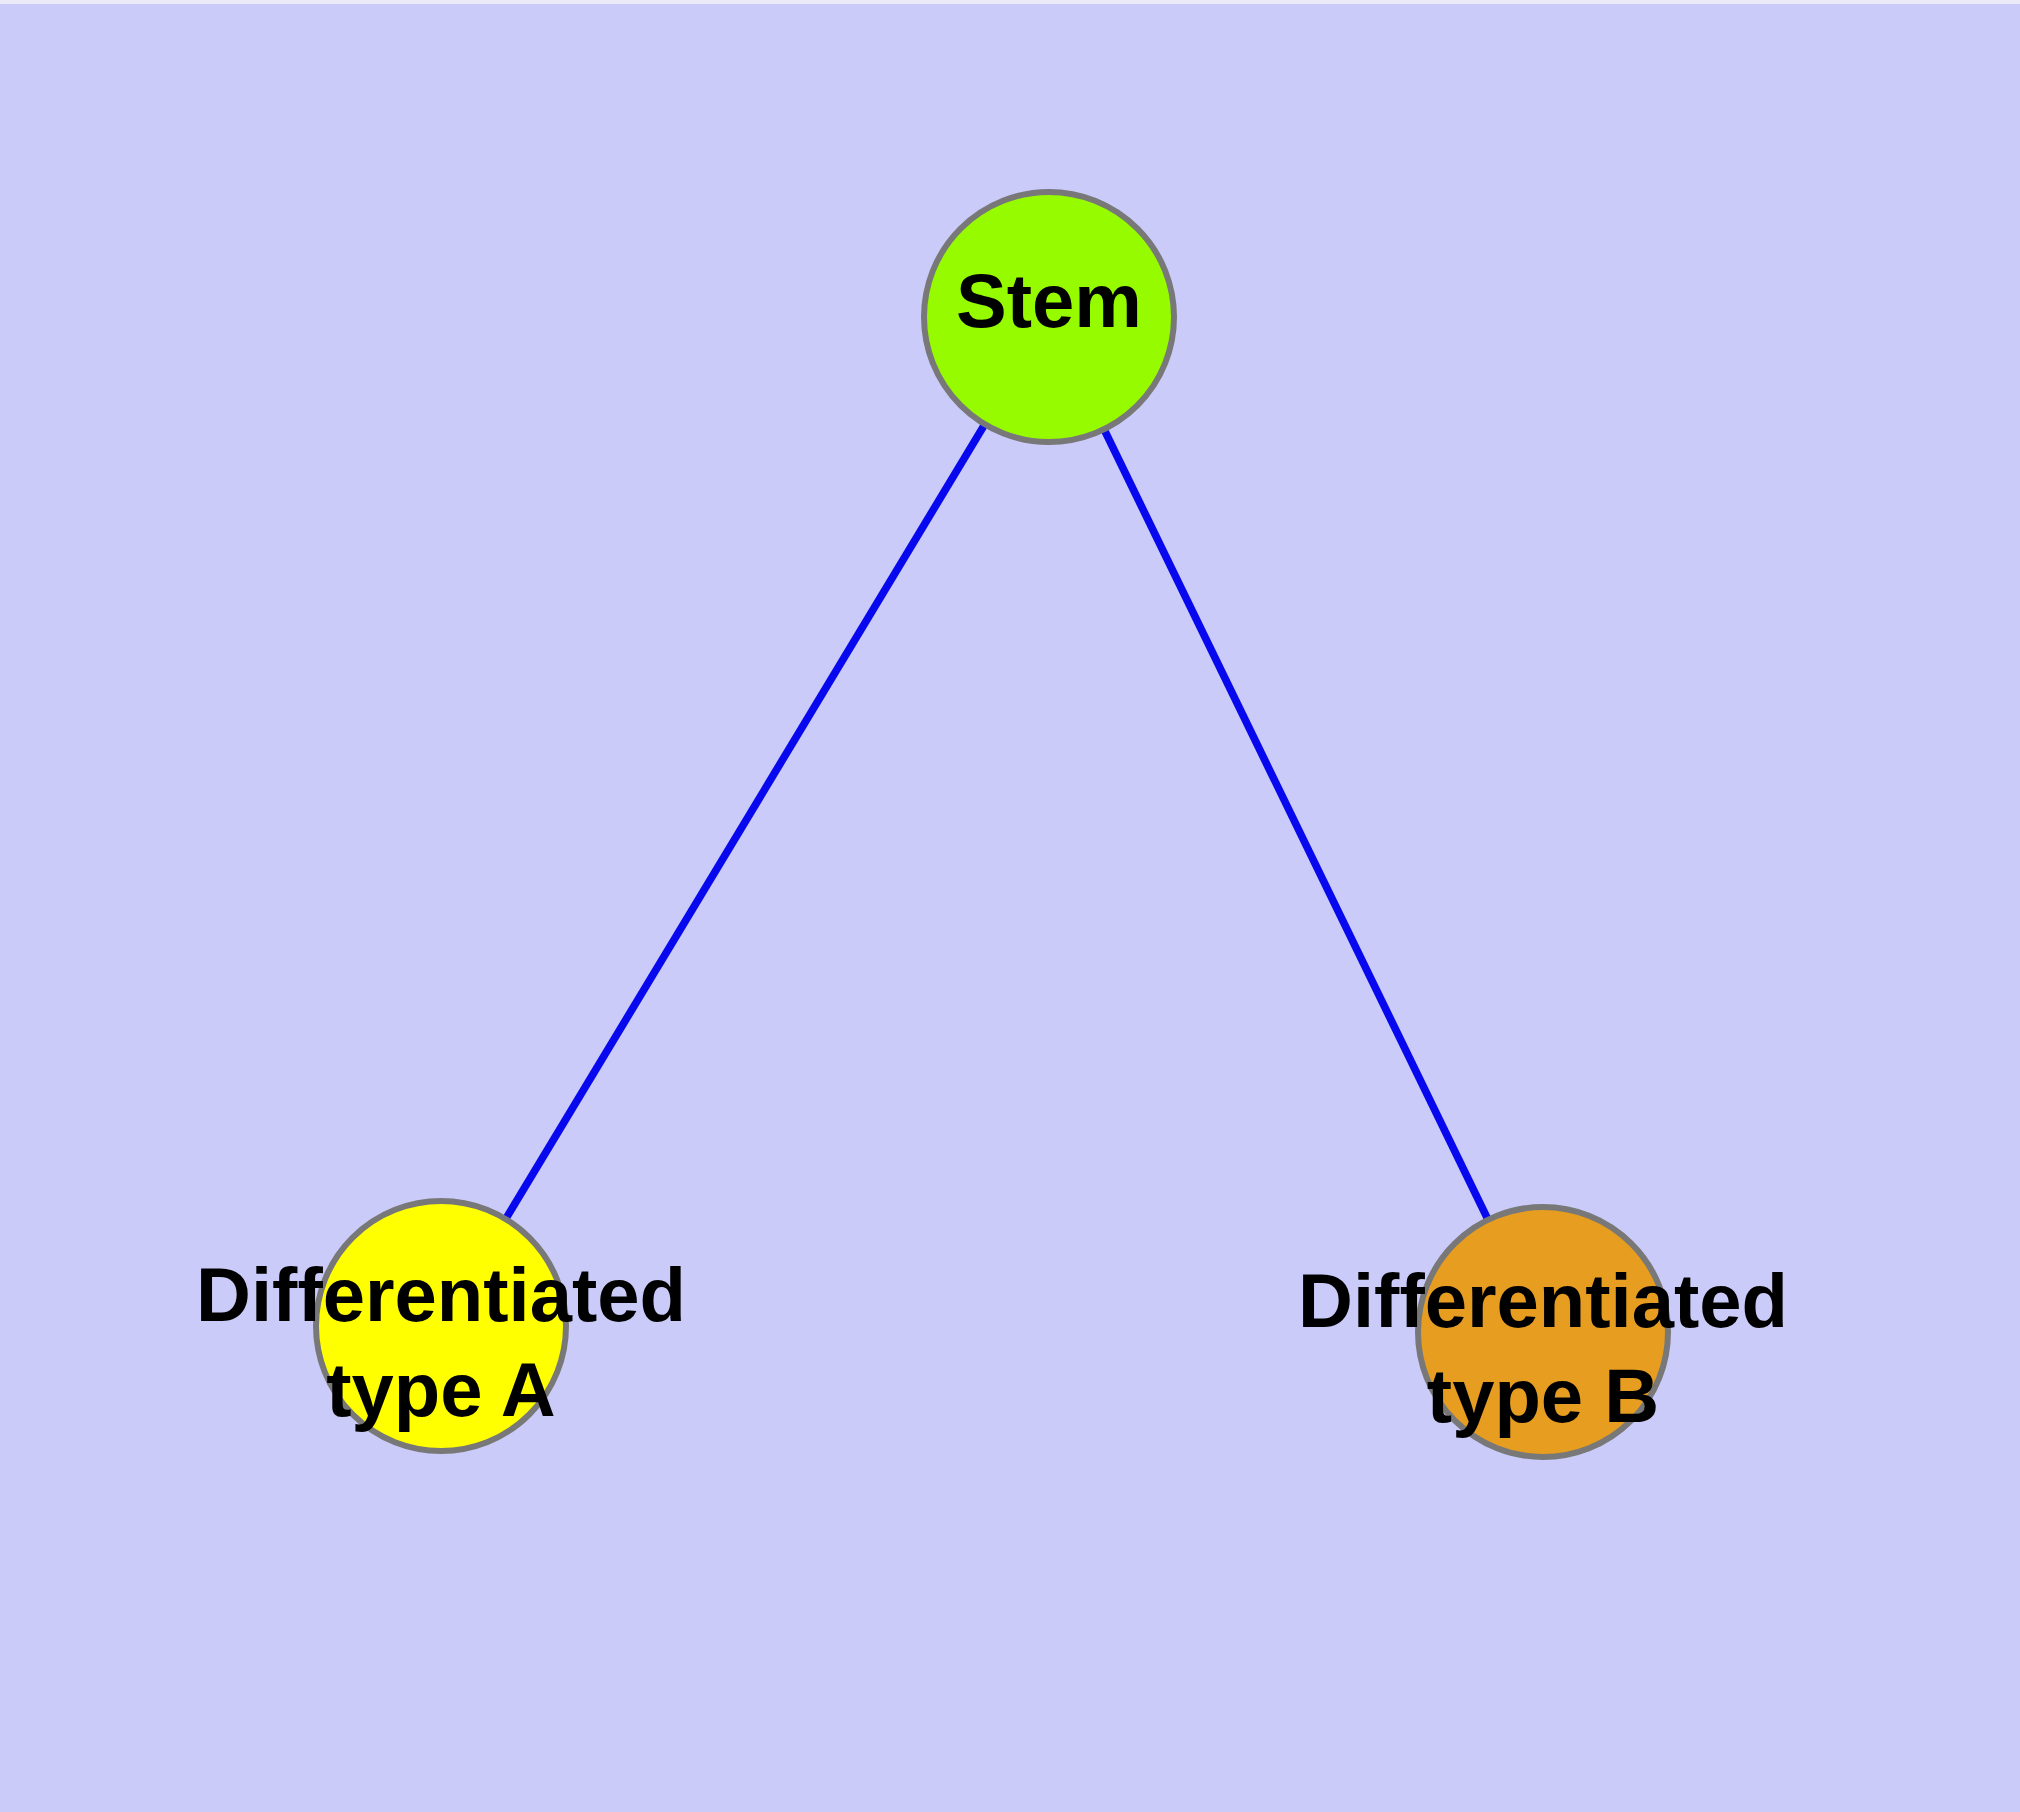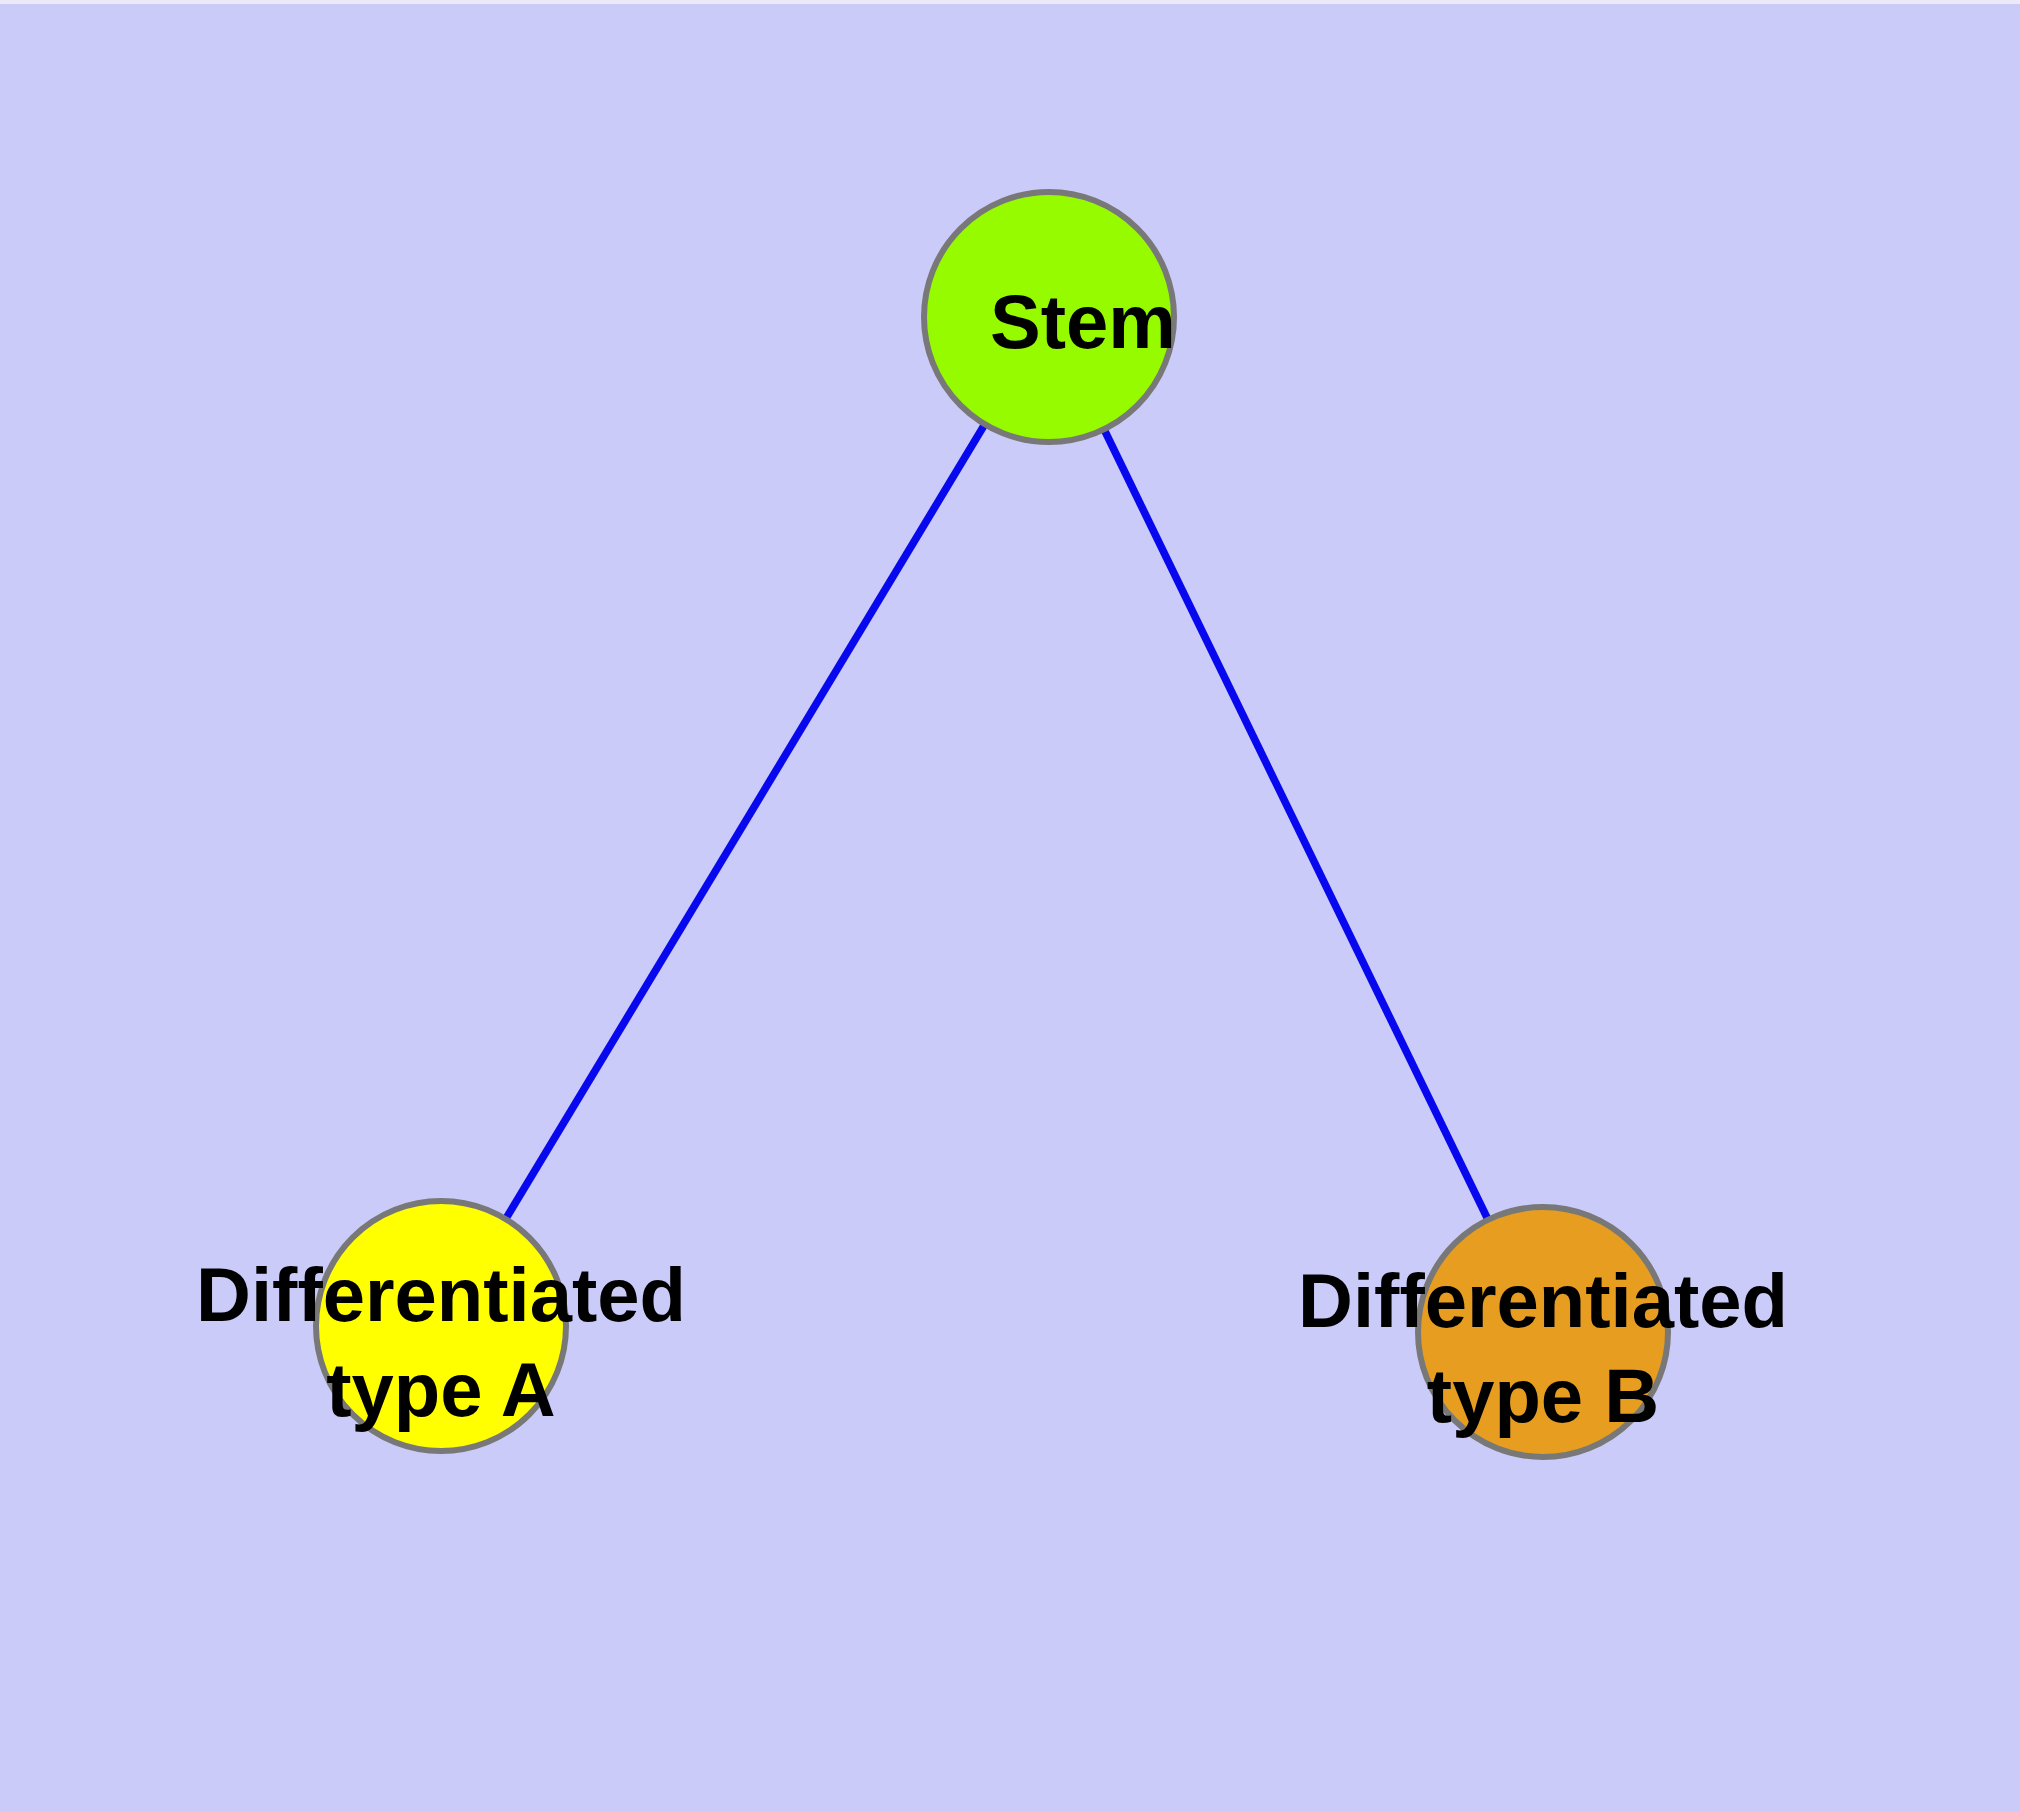--- a/index.html
+++ b/index.html
@@ -52,19 +52,19 @@
 
   <svg class="edges" xmlns="http://www.w3.org/2000/svg" viewBox="0 0 2384 2138" width="2021" height="1812">
     <line x1="1238" y1="374" x2="520" y2="1565" stroke="#0808ee" stroke-width="9"></line>
     <line x1="1238" y1="374" x2="1820" y2="1572" stroke="#0808ee" stroke-width="9"></line>
   </svg>
 
   <div class="node" style="left: 1049px; top: 317px; width: 256px; height: 256px; background: rgb(151, 251, 0); border: 6px solid rgb(120, 120, 120);"></div>
   <div class="node" style="left: 441px; top: 1326px; width: 256px; height: 256px; background: rgb(255, 255, 0); border: 6px solid rgb(120, 120, 120);"></div>
   <div class="node" style="left: 1543px; top: 1332px; width: 256px; height: 256px; background: rgb(230, 157, 32); border: 6px solid rgb(120, 120, 120);"></div>
 
-  <div class="node-label" style="left: 1049px; top: 321px; margin-left: 34px;">Stem</div>
+  <div class="node-label" style="left: 1049px; top: 300px;">Stem</div>
   <div class="node-label" style="left: 441px; top: 1342px;">Differentiated
 type A</div>
   <div class="node-label" style="left: 1543px; top: 1348px;">Differentiated
 type B</div>
 </div>
 
 
 </body></html>

